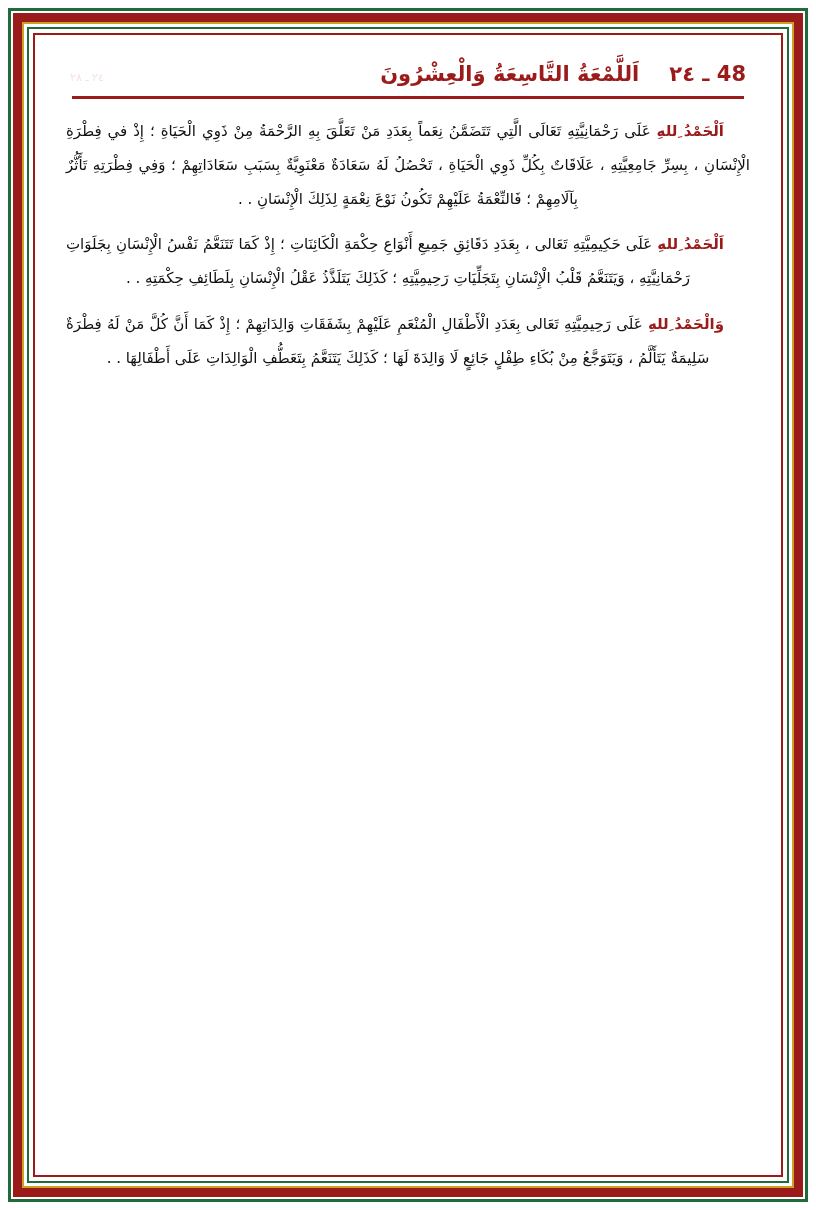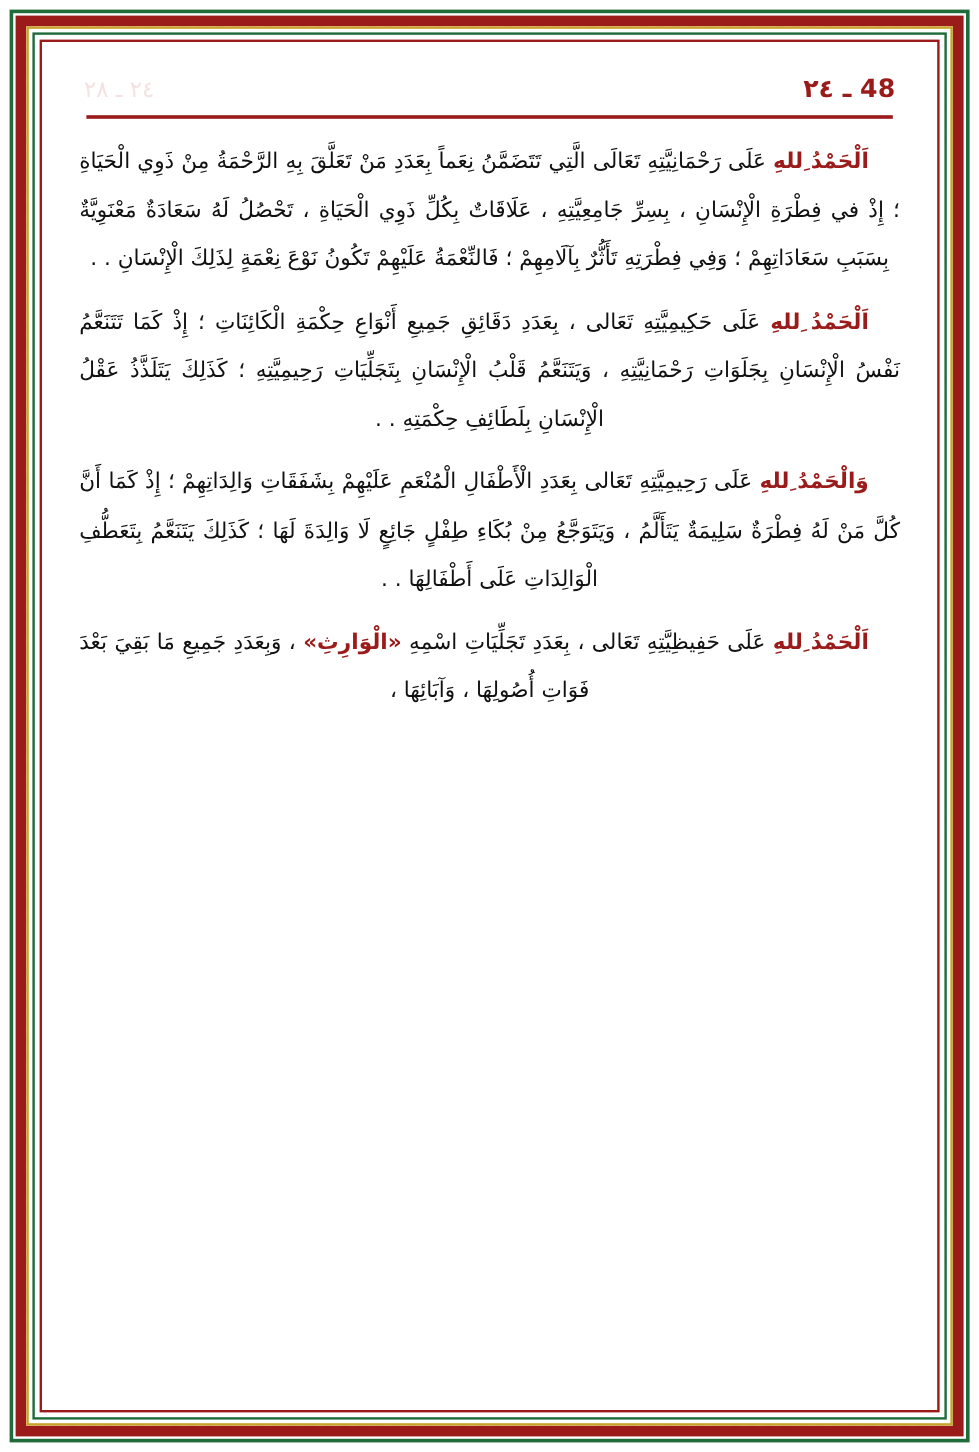--- a/index.html
+++ b/index.html
@@ -100,35 +100,35 @@
   }
   .header-title {
     color: #9b1b1b;
     font-size: 21px;
     font-weight: bold;
     font-family: "DejaVu Sans", sans-serif;
     white-space: nowrap;
   }
   .header-marginal {
     color: #f2d7d7;
-    font-size: 19px;
+    font-size: 11px;
     letter-spacing: 2px;
     font-family: "DejaVu Sans", sans-serif;
     opacity: 0.75;
   }
   .header-rule {
     margin: 10px 6px 0 6px;
     height: 3px;
     background: #9b1b1b;
   }
 
   
   .body-text {
     margin-top: 16px;
-    font-size: 18px;
+    font-size: 15px;
     line-height: 2.25;
     color: #111111;
     font-family: "DejaVu Sans", sans-serif;
   }
   p.para {
     margin: 0 0 12px 0;
     text-align: justify;
     text-align-last: center;
     text-indent: 26px;
   }
@@ -154,38 +154,36 @@
   </div>
   <div class="frame-gold"></div>
   <div class="frame-green-thin"></div>
   <div class="frame-red-inner"></div>
 
   <div class="content">
 
     <div class="header">
       <div class="header-right">
         <span class="page-number">48 ـ ٢٤</span>
+        <span class="header-title">اَللَّمْعَةُ التَّاسِعَةُ وَالْعِشْرُونَ</span>
       </div>
       <span class="header-marginal">٢٤ ـ ٢٨</span>
     </div>
     <div class="header-rule"></div>
 
     <div class="body-text">
 
       <p class="para">
         <span class="hl">اَلْحَمْدُ ِللهِ</span><span> عَلَى رَحْمَانِيَّتِهِ تَعَالَى الَّتِي تَتَضَمَّنُ نِعَماً بِعَدَدِ مَنْ تَعَلَّقَ بِهِ الرَّحْمَةُ مِنْ ذَوِي الْحَيَاةِ ؛ إِذْ في فِطْرَةِ الْإِنْسَانِ ، بِسِرِّ جَامِعِيَّتِهِ ، عَلَاقَاتٌ بِكُلِّ ذَوِي الْحَيَاةِ ، تَحْصُلُ لَهُ سَعَادَةٌ مَعْنَوِيَّةٌ بِسَبَبِ سَعَادَاتِهِمْ ؛ وَفِي فِطْرَتِهِ تَأَثُّرٌ بِآلَامِهِمْ ؛ فَالنِّعْمَةُ عَلَيْهِمْ تَكُونُ نَوْعَ نِعْمَةٍ لِذَلِكَ الْإِنْسَانِ . .</span>
       </p>
 
       <p class="para">
         <span class="hl">اَلْحَمْدُ ِللهِ</span><span> عَلَى حَكِيمِيَّتِهِ تَعَالى ، بِعَدَدِ دَقَائِقِ جَمِيعِ أَنْوَاعِ حِكْمَةِ الْكَائِنَاتِ ؛ إِذْ كَمَا تَتَنَعَّمُ نَفْسُ الْإِنْسَانِ بِجَلَوَاتِ رَحْمَانِيَّتِهِ ، وَيَتَنَعَّمُ قَلْبُ الْإِنْسَانِ بِتَجَلِّيَاتِ رَحِيمِيَّتِهِ ؛ كَذَلِكَ يَتَلَذَّذُ عَقْلُ الْإِنْسَانِ بِلَطَائِفِ حِكْمَتِهِ . .</span>
       </p>
 
       <p class="para">
         <span class="hl">وَالْحَمْدُ ِللهِ</span><span> عَلَى رَحِيمِيَّتِهِ تَعَالى بِعَدَدِ الْأَطْفَالِ الْمُنْعَمِ عَلَيْهِمْ بِشَفَقَاتِ وَالِدَاتِهِمْ ؛ إِذْ كَمَا أَنَّ كُلَّ مَنْ لَهُ فِطْرَةٌ سَلِيمَةٌ يَتَأَلَّمُ ، وَيَتَوَجَّعُ مِنْ بُكَاءِ طِفْلٍ جَائِعٍ لَا وَالِدَةَ لَهَا ؛ كَذَلِكَ يَتَنَعَّمُ بِتَعَطُّفِ الْوَالِدَاتِ عَلَى أَطْفَالِهَا . .</span>
       </p>
 
-      <p class="para">
-        <span class="hl">اَلْحَمْدُ ِللهِ</span><span> عَلَى حَفِيظِيَّتِهِ تَعَالى ، بِعَدَدِ تَجَلِّيَاتِ اسْمِهِ </span><span class="lafz">«الْوَارِثِ»</span><span> ، وَبِعَدَدِ جَمِيعِ مَا بَقِيَ بَعْدَ فَوَاتِ أُصُولِهَا ، وَآبَائِهَا ،</span>
-      </p>
 
     </div>
   </div>
 </div>
 
 </body></html>

